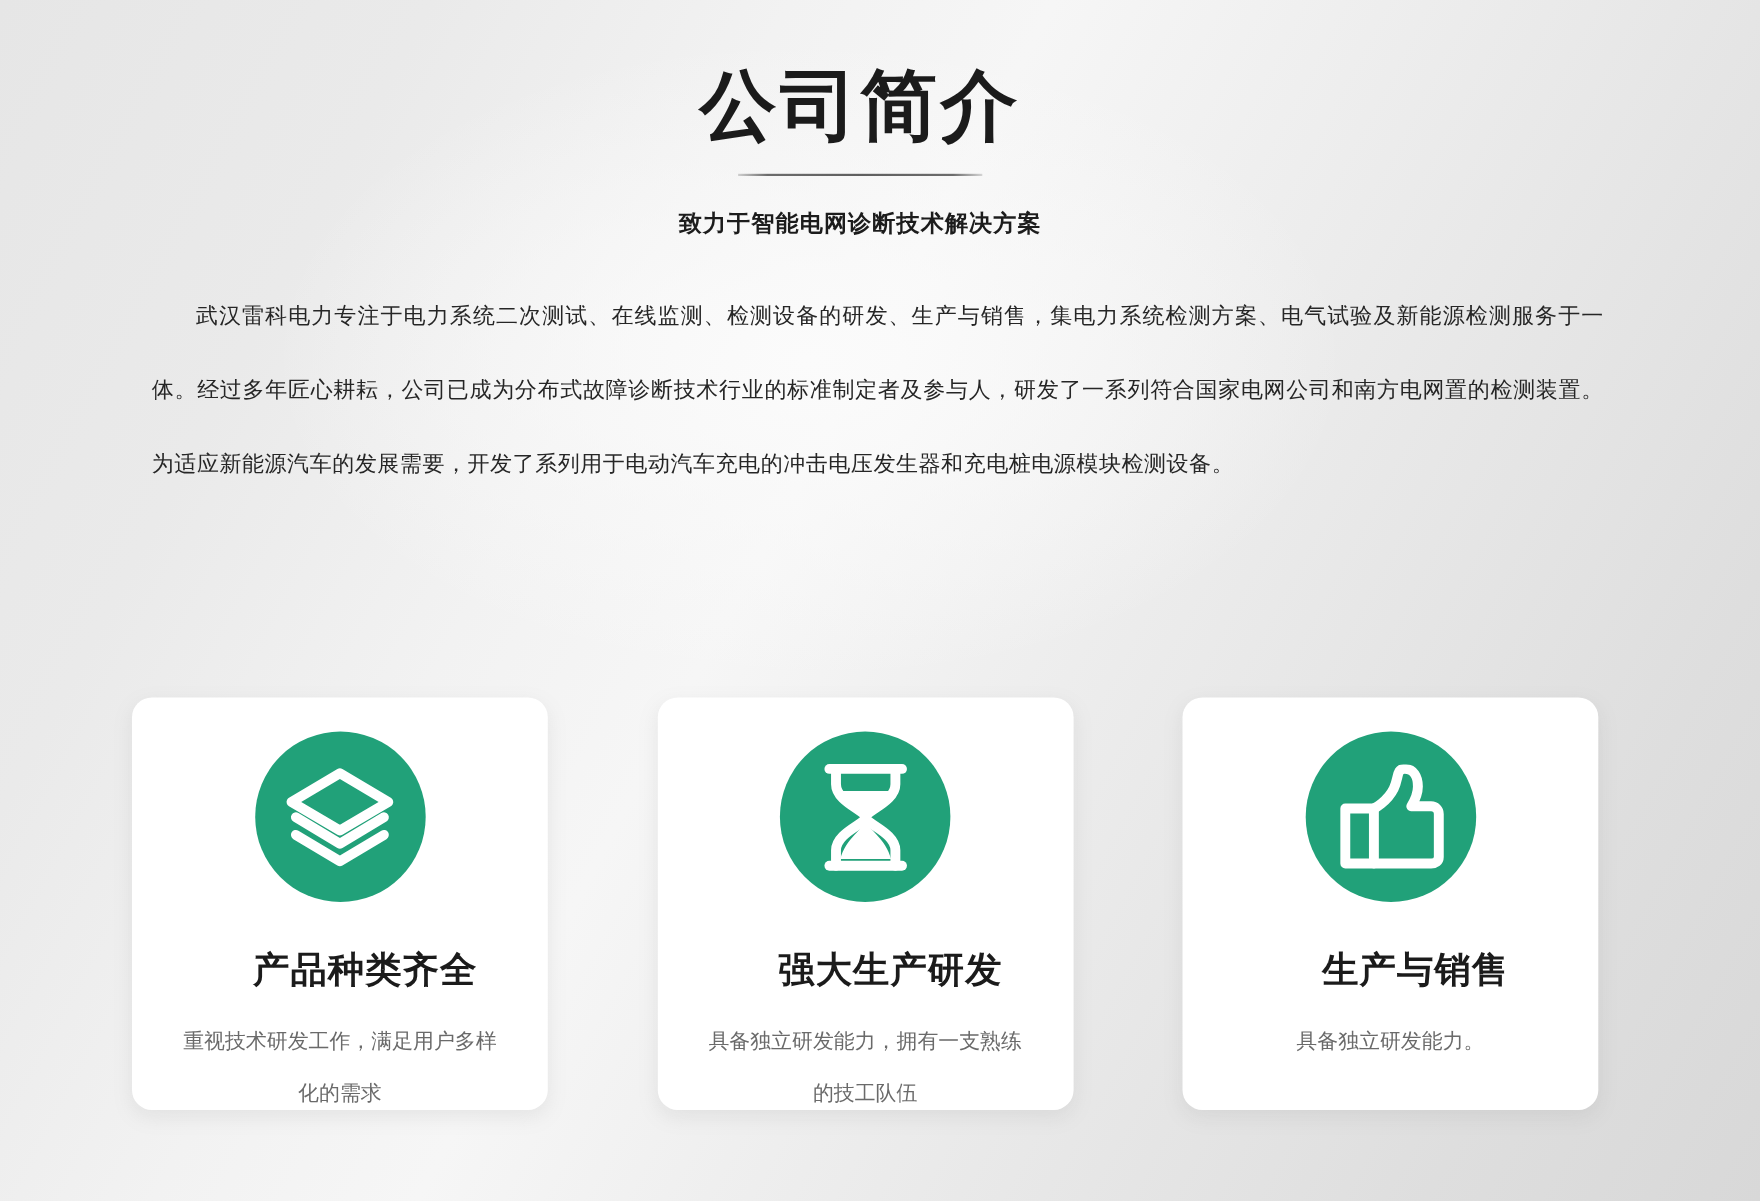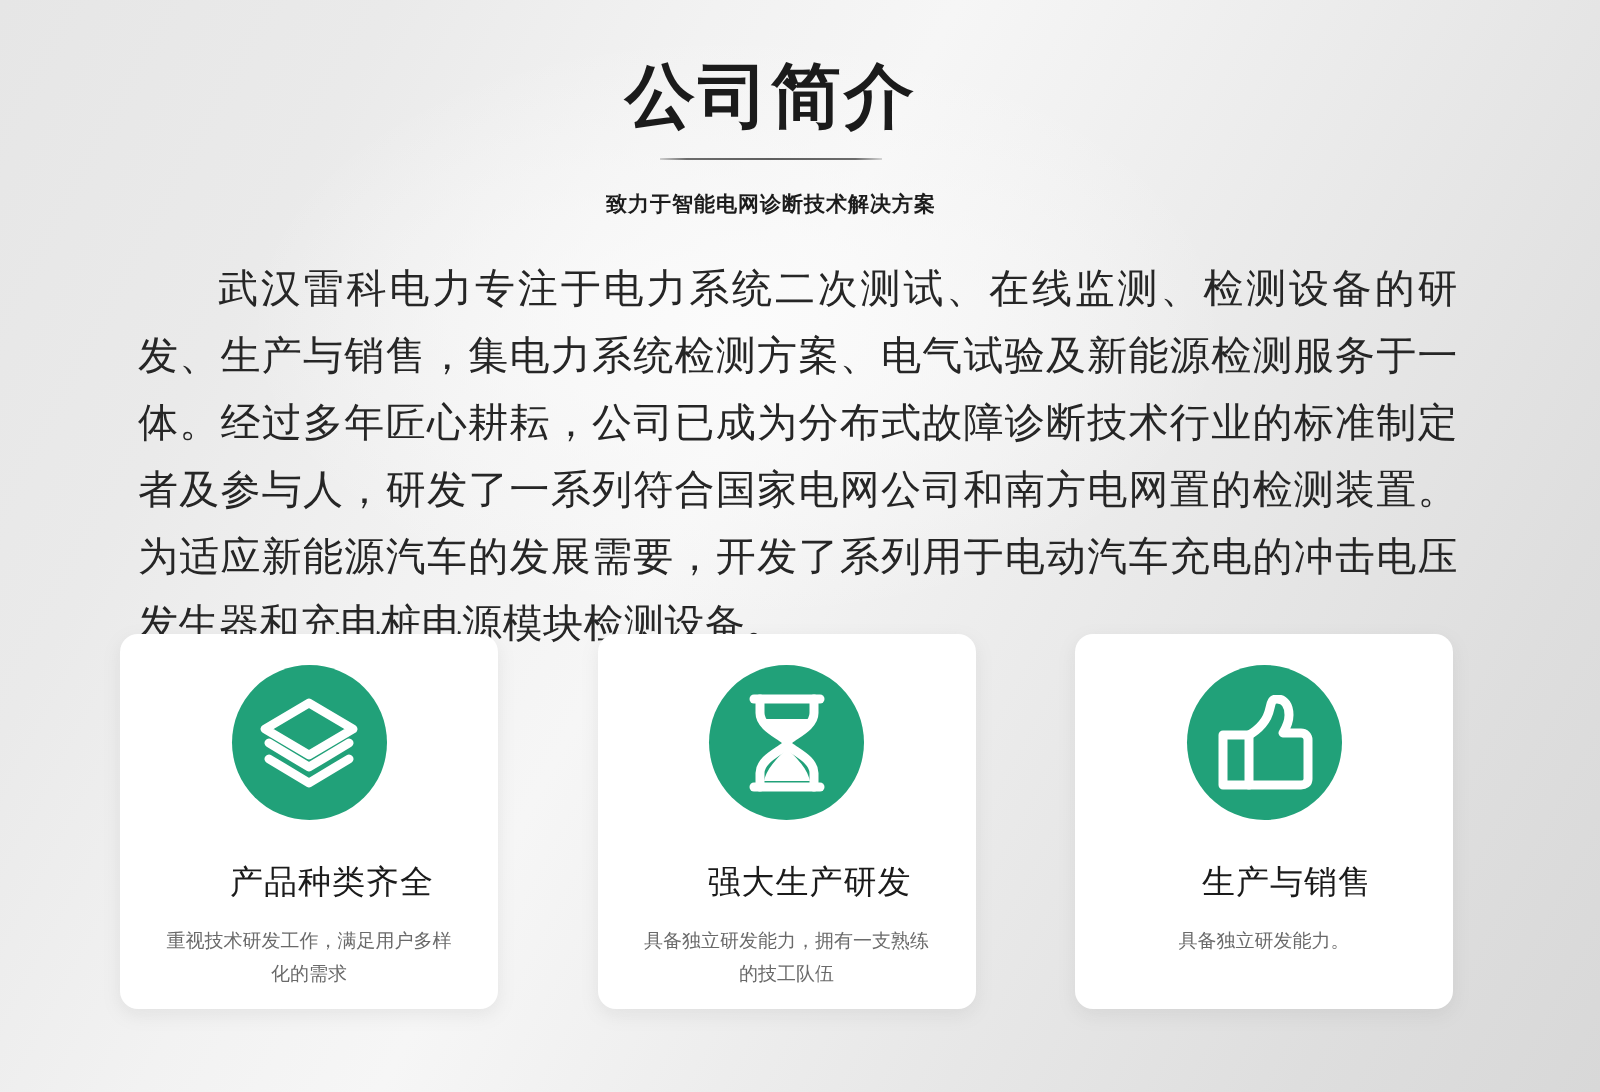--- a/index.html
+++ b/index.html
@@ -29,21 +29,21 @@
         #f6f6f6 44%,
         #efefef 56%,
         #e7e7e7 70%,
         #dedede 86%,
         #d8d8d8 100%);
   }
 
   
   .header {
     position: absolute;
-    left: 1px;
+    left: 12px;
     top: 0;
     width: 1540px;
     text-align: center;
   }
 
   .page-title {
     margin-top: 48px;
     font-size: 70px;
     line-height: 96px;
     font-weight: 700;
@@ -66,21 +66,21 @@
     color: #1c1c1c;
     letter-spacing: 1px;
   }
 
   
   .intro {
     position: absolute;
     left: 138px;
     top: 255px;
     width: 1320px;
-    font-size: 40px;
+    font-size: 20px;
     line-height: 67px;
     color: #262626;
     text-align: justify;
     text-justify: inter-ideograph;
     text-indent: 2em;
     letter-spacing: 0.5px;
   }
 
   
   .cards {
@@ -113,32 +113,32 @@
     align-items: center;
     justify-content: center;
     flex: 0 0 auto;
   }
 
   .icon-circle svg { display: block; }
 
   .card-title {
     margin-top: 42px;
     font-size: 33px;
-    font-weight: 400;
+    font-weight: 700;
     color: #1b1b1b;
     letter-spacing: 1px;
     line-height: 40px;
     margin-left: 46px;
   }
 
   .card-desc {
     margin-top: 22px;
     width: 300px;
     font-size: 19px;
-    line-height: 33px;
+    line-height: 47px;
     color: #6a6a6a;
     text-align: center;
   }
 </style>
 </head>
 <body>
 
 <div id="page">
 
   <div class="header">

